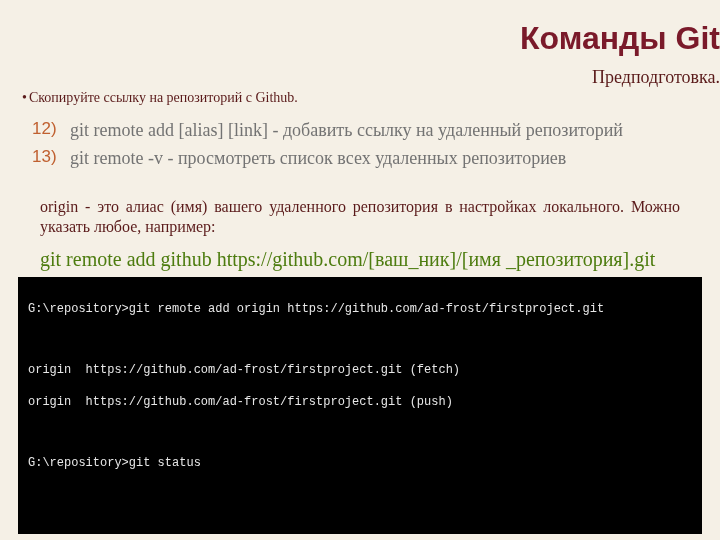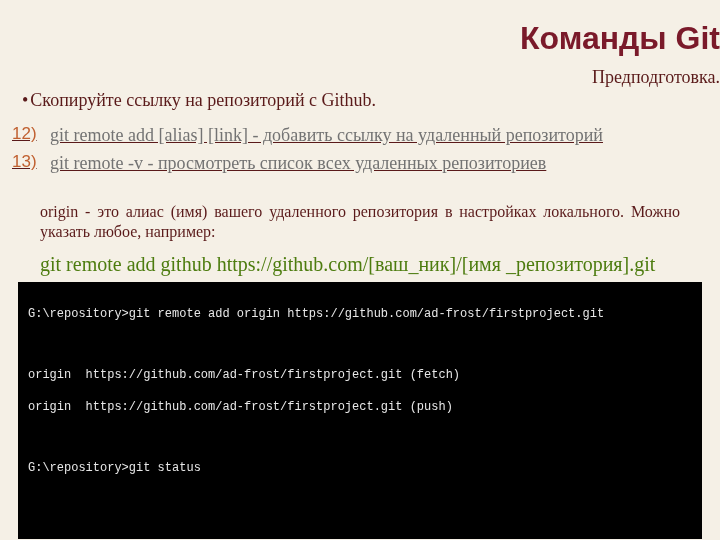--- a/index.html
+++ b/index.html
@@ -21,34 +21,33 @@
     text-align: right;
   }
   .prep {
     margin: 8px 0 2px 35px;
     font-size: 18px;
     color: #5a1a1a;
     text-align: right;
   }
   .bullet-line {
     margin: 0 0 12px 22px;
-    font-size: 18px;
+    font-size: 14px;
     color: #5a1a1a;
   }
   .bullet-line::before {
     content: "•";
     margin-right: 2px;
   }
   .numbered {
     display: flex;
-    margin: 4px 30px 2px 12px;
+    margin: 4px 30px 2px 32px;
     font-size: 18px;
     line-height: 1.35;
     text-align: justify;
-    text-decoration: underline;
   }
   .num {
     font-family: Arial, sans-serif;
     font-size: 17px;
     color: #c06030;
     min-width: 32px;
     flex-shrink: 0;
   }
   .num-text {
     color: #737373;

